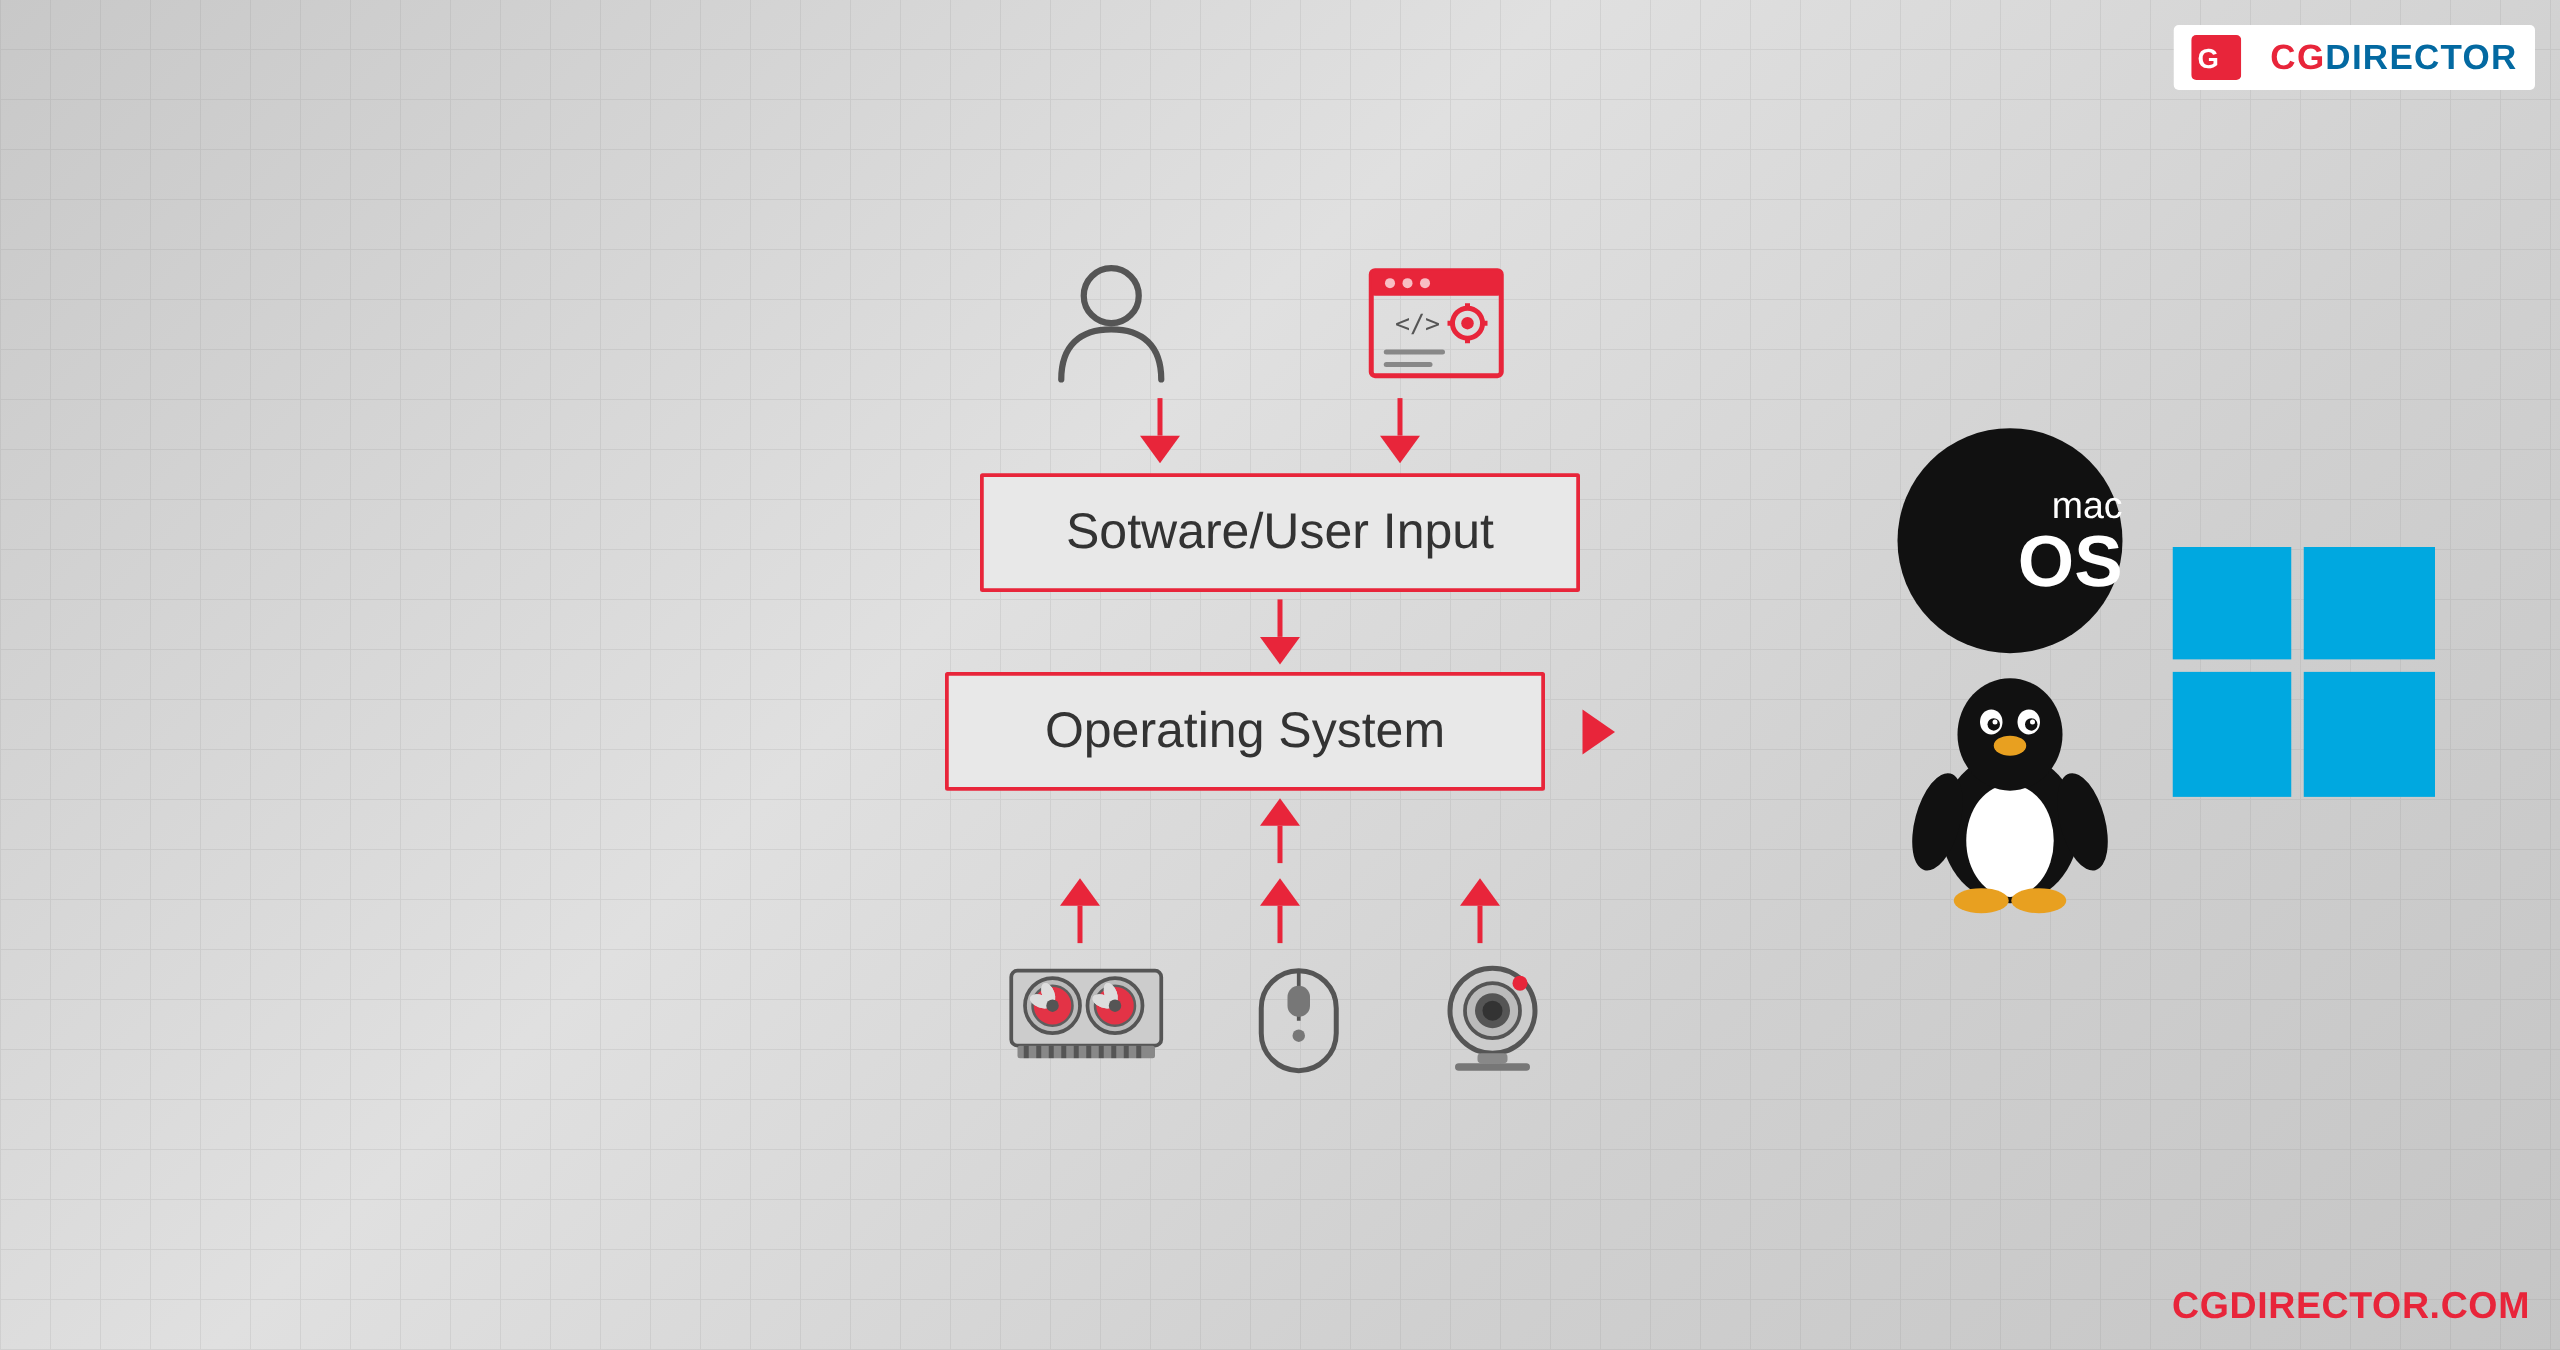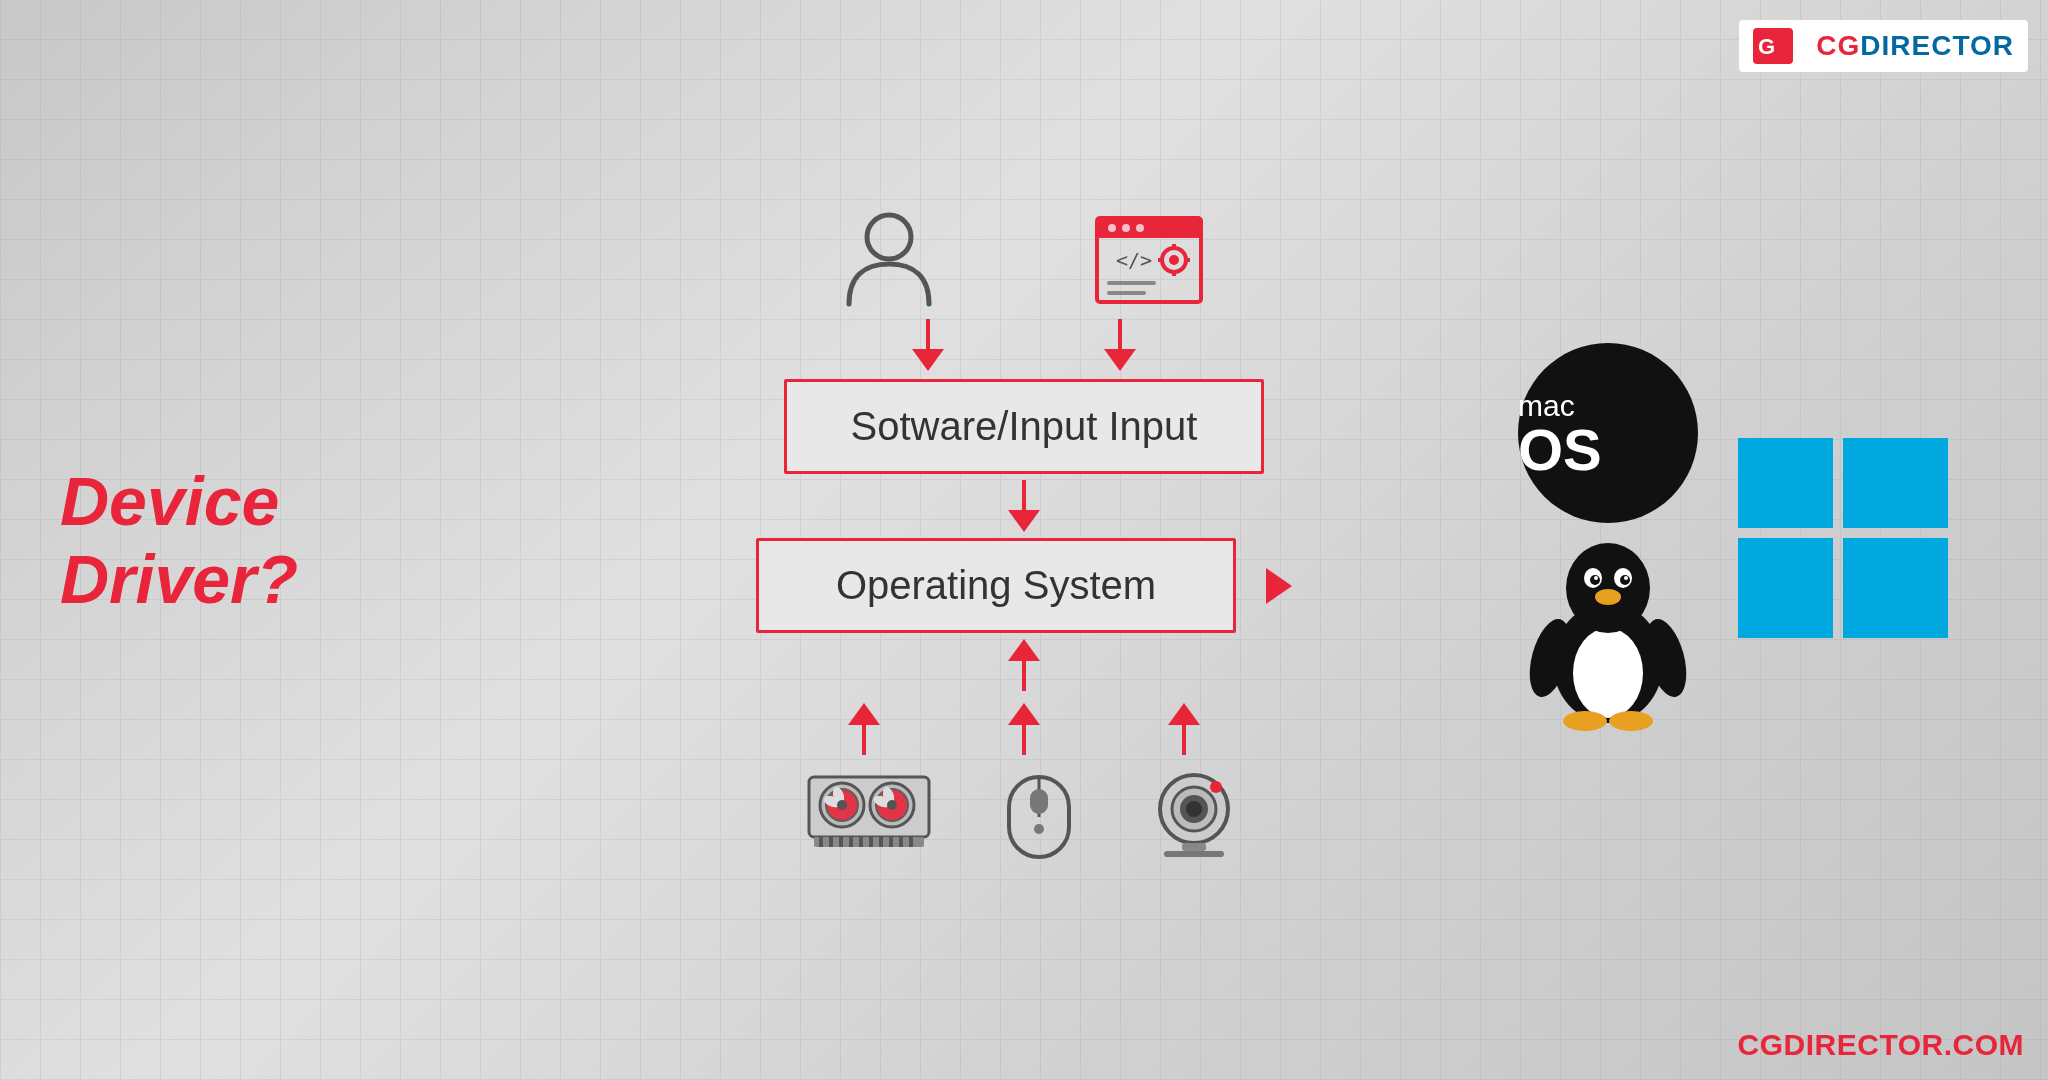--- a/index.html
+++ b/index.html
@@ -145,21 +145,21 @@
       gap: 0;
     }
 
     .macos-badge {
       width: 180px;
       height: 180px;
       background: #111;
       border-radius: 50%;
       display: flex;
       flex-direction: column;
-      align-items: flex-start;
+      align-items: flex-end;
       justify-content: center;
       color: white;
       font-size: 28px;
       font-weight: 300;
       line-height: 1.1;
     }
 
     .macos-badge .mac-text {
       font-size: 30px;
     }
@@ -265,21 +265,20 @@
 <body>
 
 <div class="bg"></div>
 
 <div class="circuit-overlay"></div>
 
 <div class="main-content">
 
   <div class="left-section">
     <div class="main-title">
-      <div>Device Driver?</div>
     </div>
   </div>
 
   <div class="center-diagram">
 
     <div class="top-icons">
 
       <div class="icon-person">
         <svg class="person-svg" viewBox="0 0 90 100" fill="none" xmlns="http://www.w3.org/2000/svg">
           <circle cx="45" cy="28" r="22" stroke="#555" stroke-width="5" fill="none"></circle>
@@ -319,21 +318,21 @@
         <div class="vline"></div>
         <div class="arrowhead-down"></div>
       </div>
       <div class="arrow-block-down">
         <div class="vline"></div>
         <div class="arrowhead-down"></div>
       </div>
     </div>
 
     <div class="diagram-box">
-      <span>Sotware/Input Input</span>
+      <span>Sotware/User Input</span>
     </div>
 
     <div class="arrow-block-down" style="margin:6px 0;">
       <div class="vline"></div>
       <div class="arrowhead-down"></div>
     </div>
 
     <div class="os-row">
       <div class="diagram-box">
         <span>Operating System</span>

